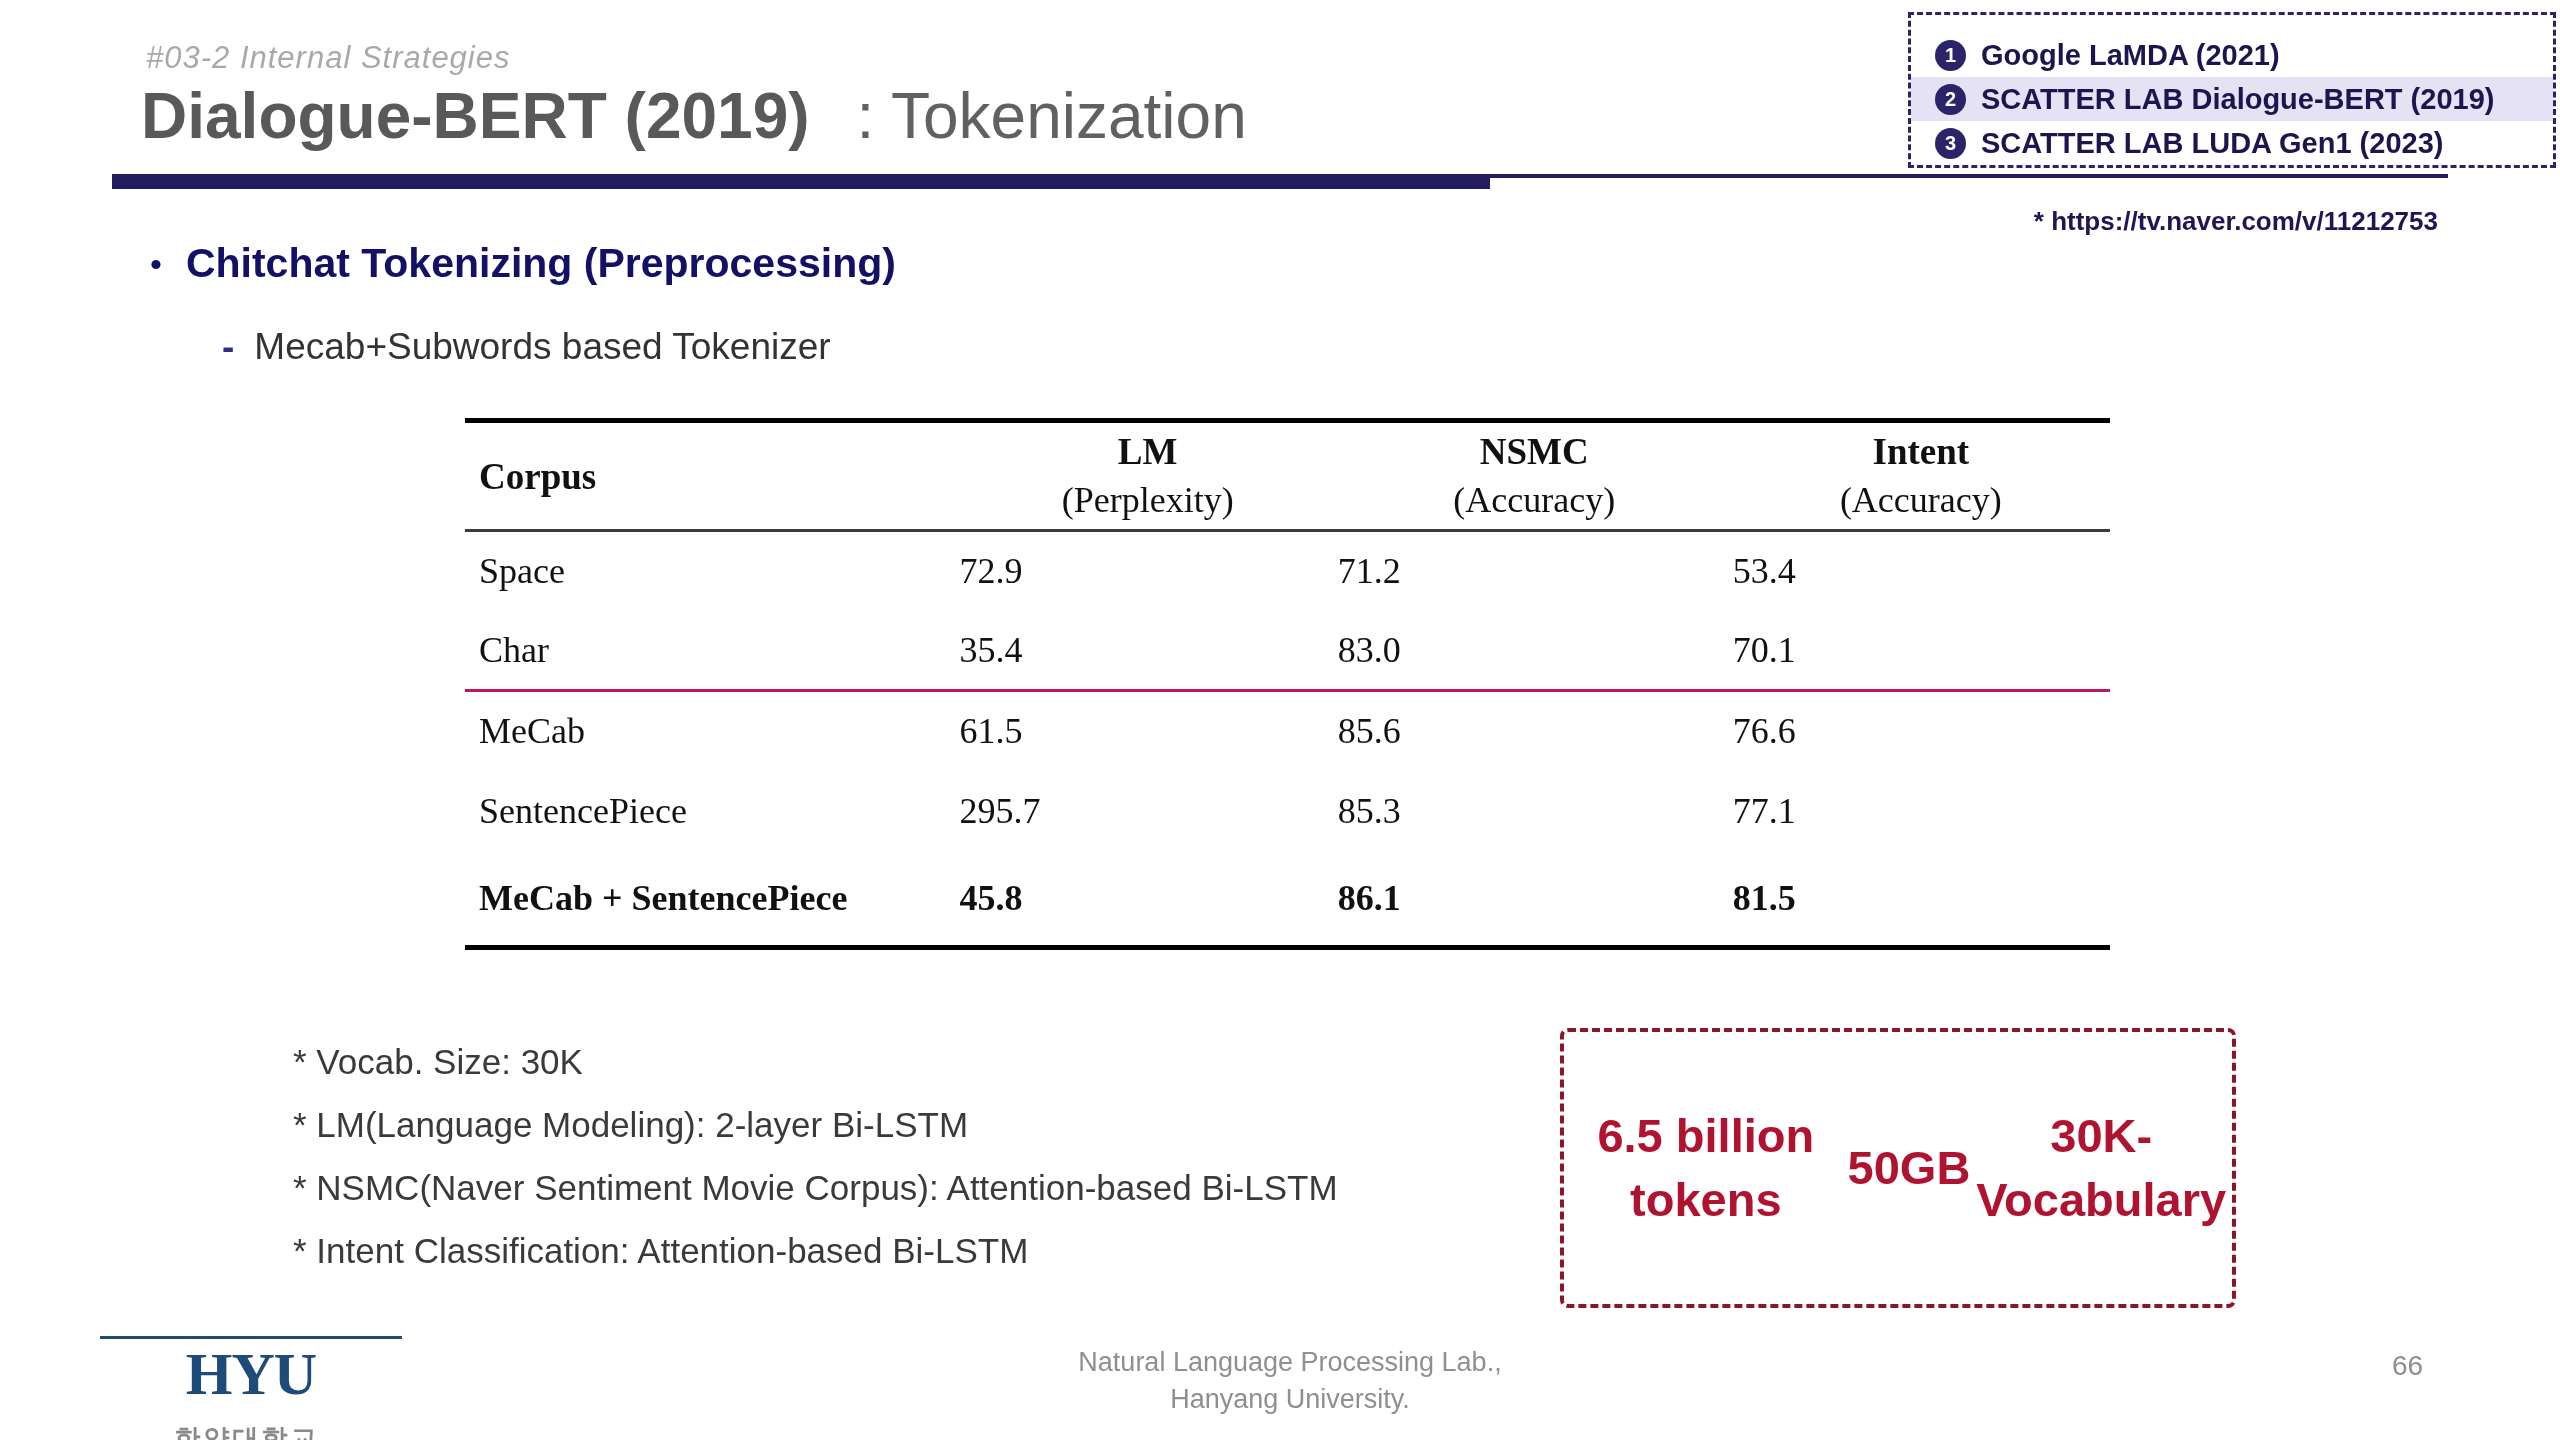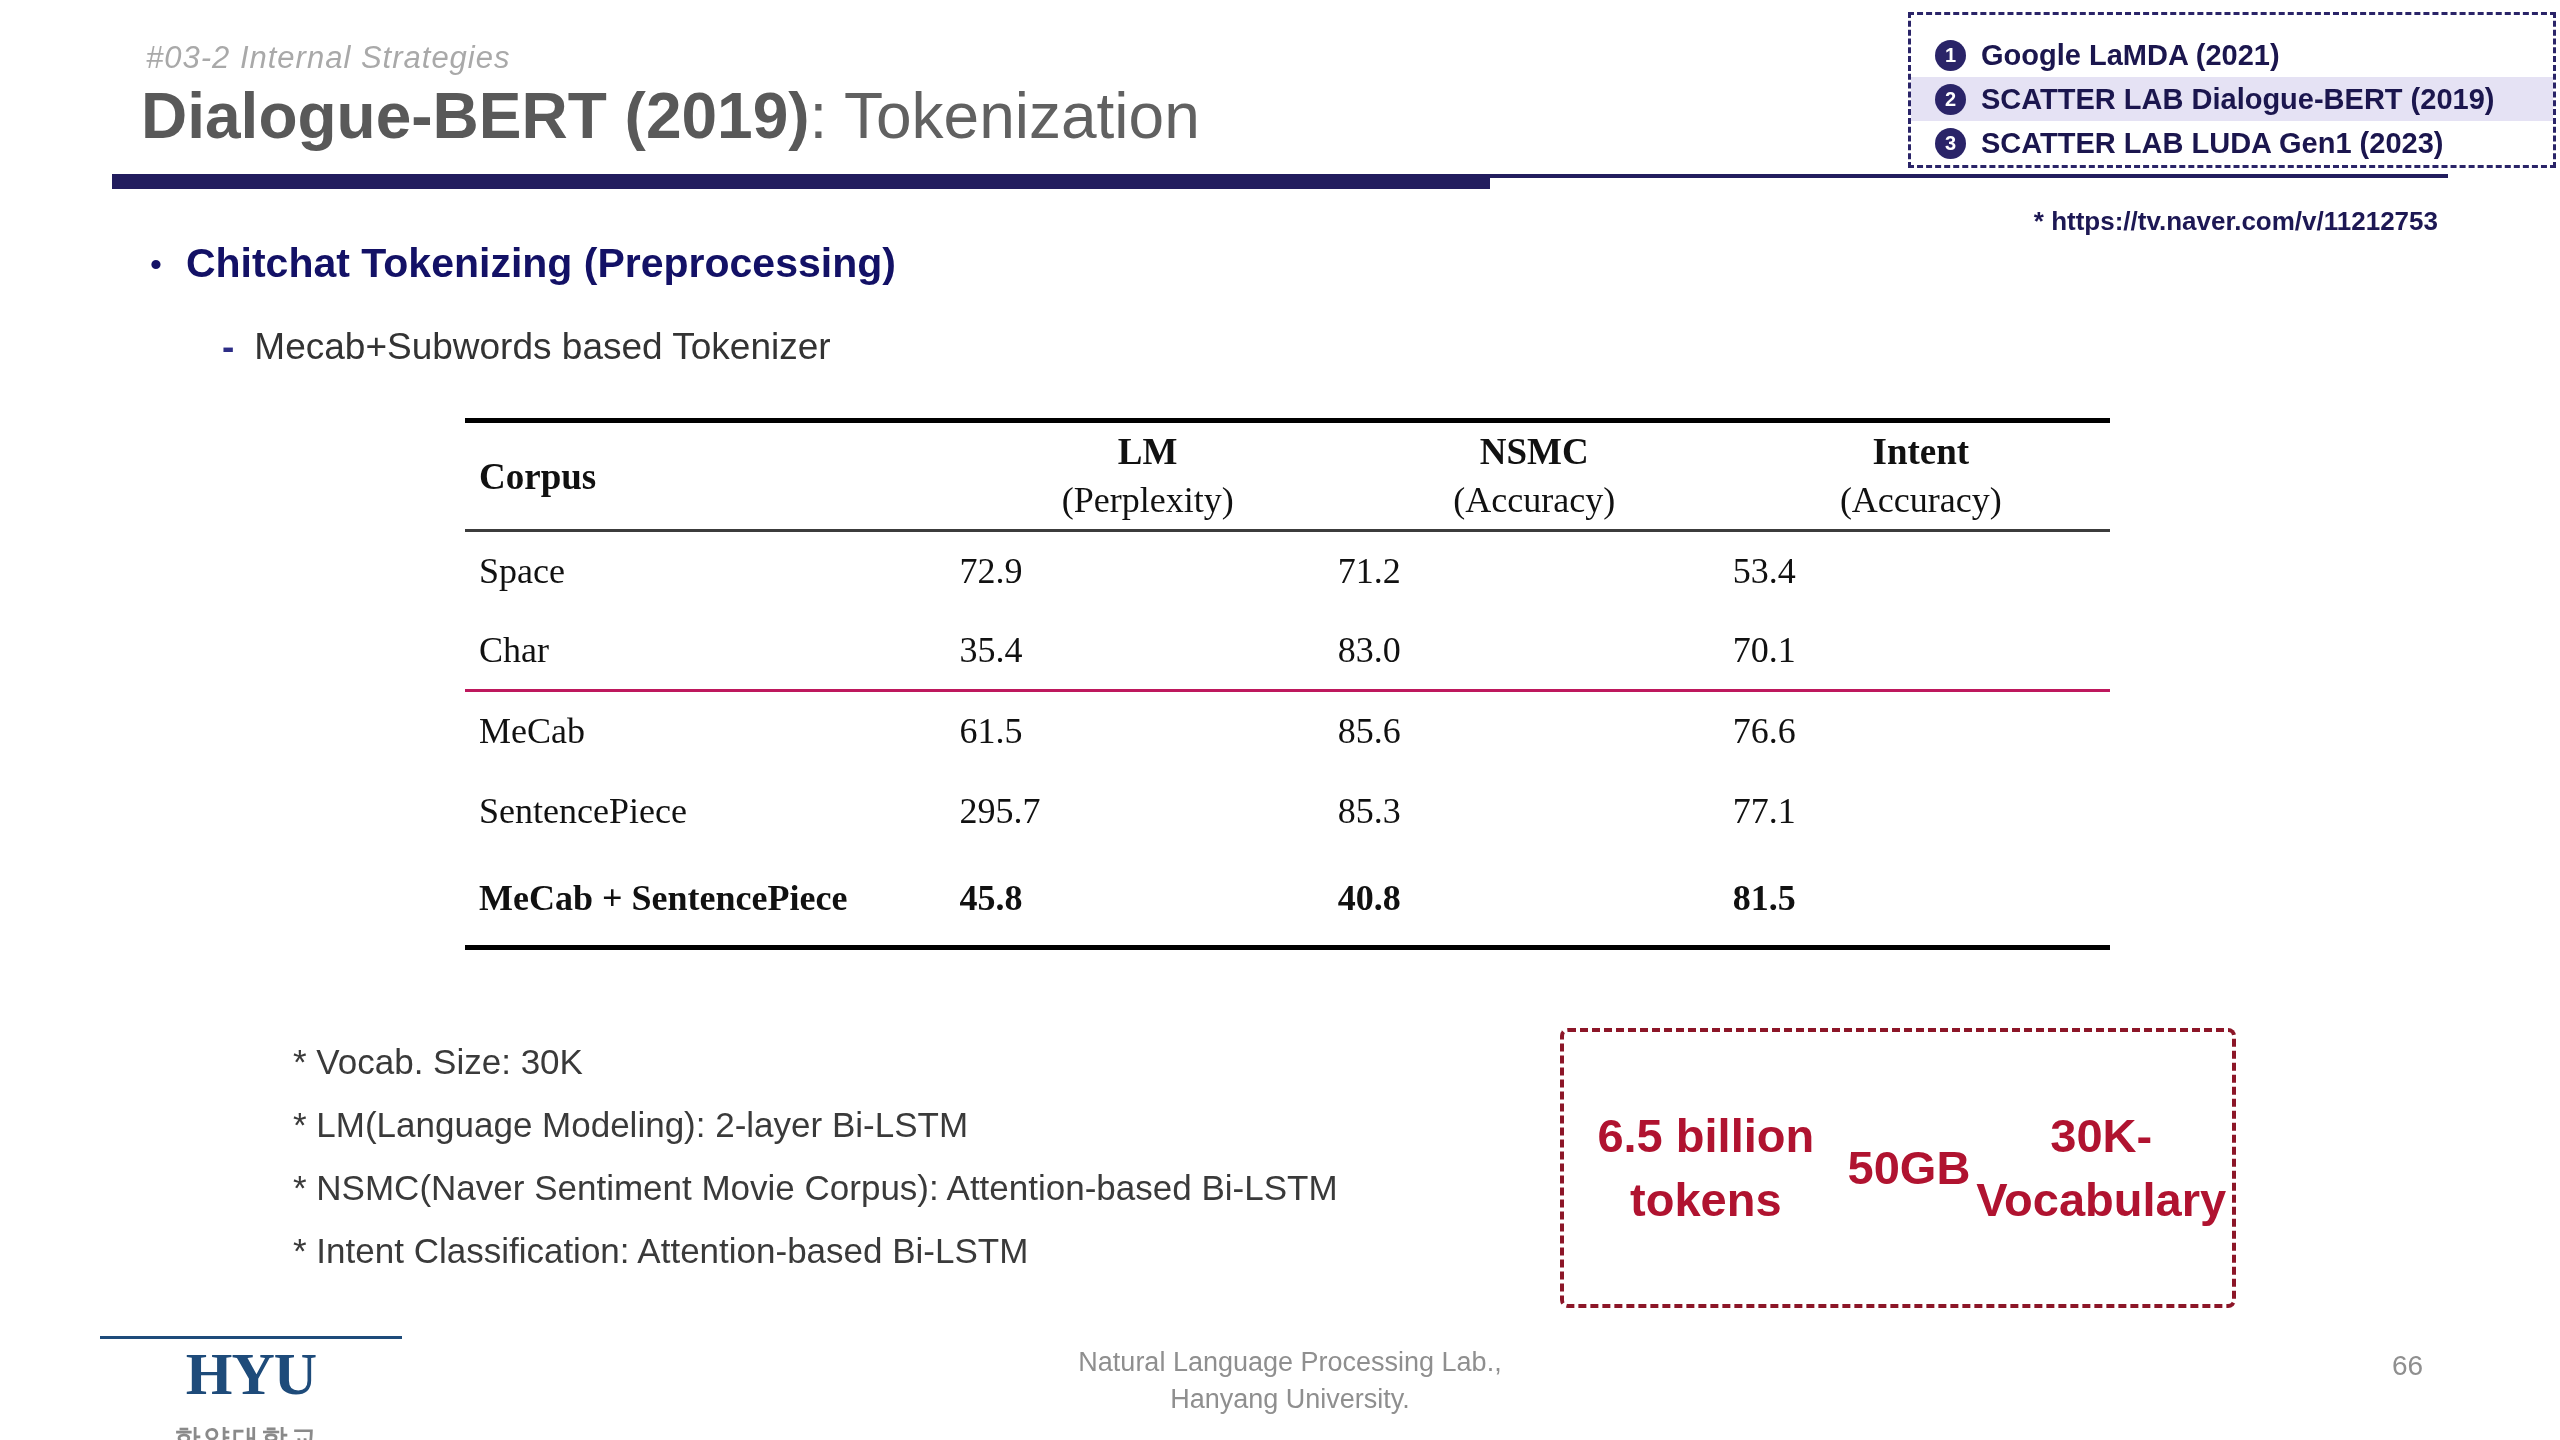--- a/index.html
+++ b/index.html
@@ -17,21 +17,21 @@
   .slide{
     position:relative;width:2560px;height:1440px;background:#ffffff;overflow:hidden;
     font-family:"Liberation Sans", sans-serif;
   }
 
   
   .eyebrow{position:absolute;left:146px;top:40px;font-size:31px;color:#a9a9a9;
     font-style:italic;font-weight:500;letter-spacing:1px;}
   .title{position:absolute;left:141px;top:80px;font-size:64px;line-height:72px;white-space:nowrap;}
   .title .t-bold{font-weight:700;color:var(--gray_title);}
-  .title .t-rest{font-weight:400;color:#616161;}
+  .title .t-rest{font-weight:400;color:#616161;margin-left:47px;}
   .bar-thick{position:absolute;left:112px;top:174px;width:1378px;height:15px;background:var(--navy);}
   .bar-thin{position:absolute;left:1490px;top:174px;width:958px;height:4px;background:var(--navy);}
 
   
   .ref-box{position:absolute;left:1908px;top:12px;width:648px;height:156px;
     border:3px dashed #2a2468;box-sizing:border-box;padding-top:18px;background:transparent;}
   .ref-item{display:flex;align-items:center;height:44px;padding-left:24px;gap:15px;}
   .ref-item.highlighted{background:var(--lavender);}
   .num-circle{width:31px;height:31px;border-radius:50%;background:#2a2468;color:#ffffff;
     font-size:20px;font-weight:700;display:flex;align-items:center;justify-content:center;flex:0 0 31px;}
@@ -170,21 +170,21 @@
       </tr>
       <tr>
         <td class="method">SentencePiece</td>
         <td>295.7</td>
         <td>85.3</td>
         <td>77.1</td>
       </tr>
       <tr class="total">
         <td class="method">MeCab + SentencePiece</td>
         <td>45.8</td>
-        <td>40.8</td>
+        <td>86.1</td>
         <td>81.5</td>
       </tr>
     </tbody>
   </table>
 
   <div class="notes">
     <div>* Vocab. Size: 30K</div>
     <div>* LM(Language Modeling): 2-layer Bi-LSTM</div>
     <div>* NSMC(Naver Sentiment Movie Corpus): Attention-based Bi-LSTM</div>
     <div>* Intent Classification: Attention-based Bi-LSTM</div>

